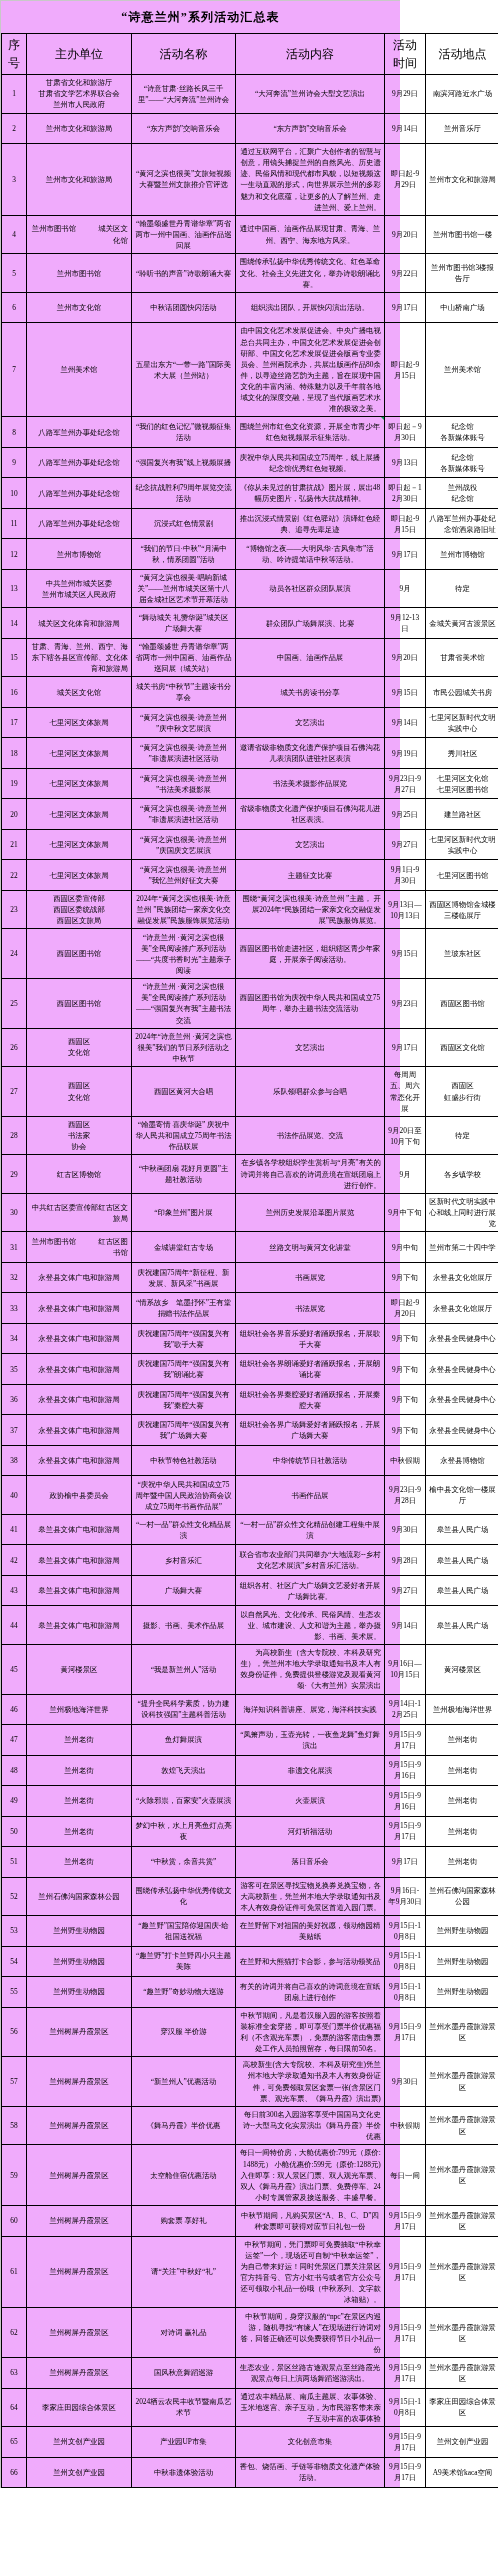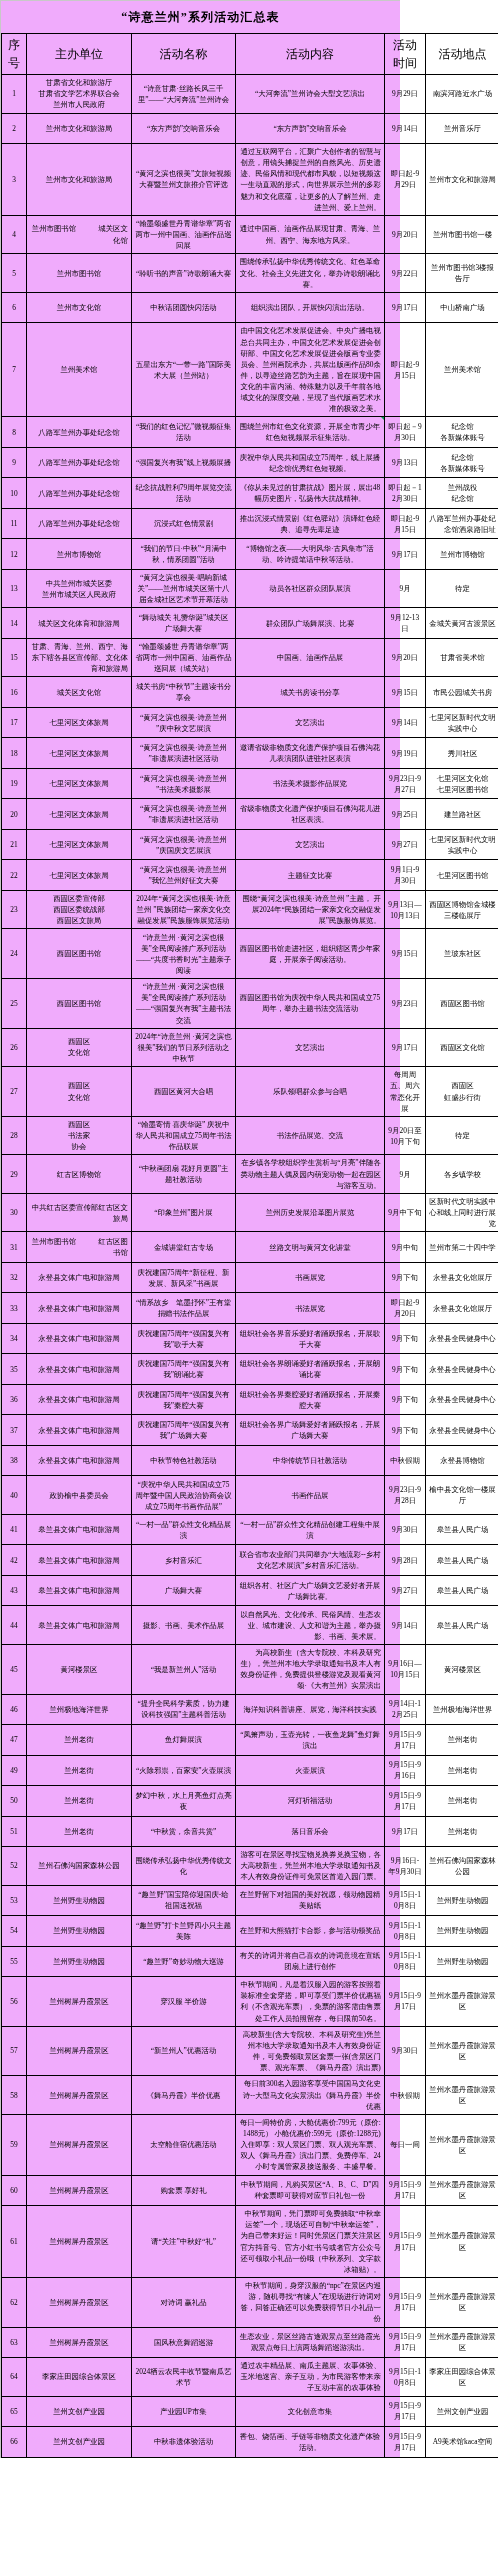--- a/index.html
+++ b/index.html
@@ -321,21 +321,21 @@
 协会</td>
           <td>“翰墨寄情 喜庆华诞”  庆祝中华人民共和国成立75周年书法作品联展</td>
           <td>书法作品展览、交流</td>
           <td>9月20日至10月下旬</td>
           <td>待定</td>
         </tr>
         <tr>
           <td>29</td>
           <td>红古区博物馆</td>
           <td>“中秋画团扇 花好月更圆”主题社教活动</td>
-          <td class="align-left">在乡镇各学校组织学生赏析与“月亮”伴随各类动物主题人偶及园内萌宠动物一起在园区与游客互动。</td>
+          <td class="align-left">在乡镇各学校组织学生赏析与“月亮”有关的诗词并将自己喜欢的诗词意境在宣纸团扇上进行创作。</td>
           <td>9月</td>
           <td>各乡镇学校</td>
         </tr>
         <tr>
           <td>30</td>
           <td class="align-left">中共红古区委宣传部红古区文旅局</td>
           <td>“印象兰州”图片展</td>
           <td>兰州历史发展沿革图片展览</td>
           <td>9月中下旬</td>
           <td class="align-left">区新时代文明实践中心和线上同时进行展览</td>
@@ -462,20 +462,28 @@
         </tr>
         <tr>
           <td>47</td>
           <td>兰州老街</td>
           <td>鱼灯舞展演</td>
           <td>“凤箫声动，玉壶光转，一夜鱼龙舞”鱼灯舞演出</td>
           <td>9月15日-9月17日</td>
           <td>兰州老街</td>
         </tr>
         <tr>
+          <td>48</td>
+          <td>兰州老街</td>
+          <td>敦煌飞天演出</td>
+          <td>非遗文化展演</td>
+          <td>9月15日-9月16日</td>
+          <td>兰州老街</td>
+        </tr>
+        <tr>
           <td>49</td>
           <td>兰州老街</td>
           <td>“火除邪祟，百家安”火壶展演</td>
           <td>火壶展演</td>
           <td>9月15日-9月16日</td>
           <td>兰州老街</td>
         </tr>
         <tr>
           <td>50</td>
           <td>兰州老街</td>

